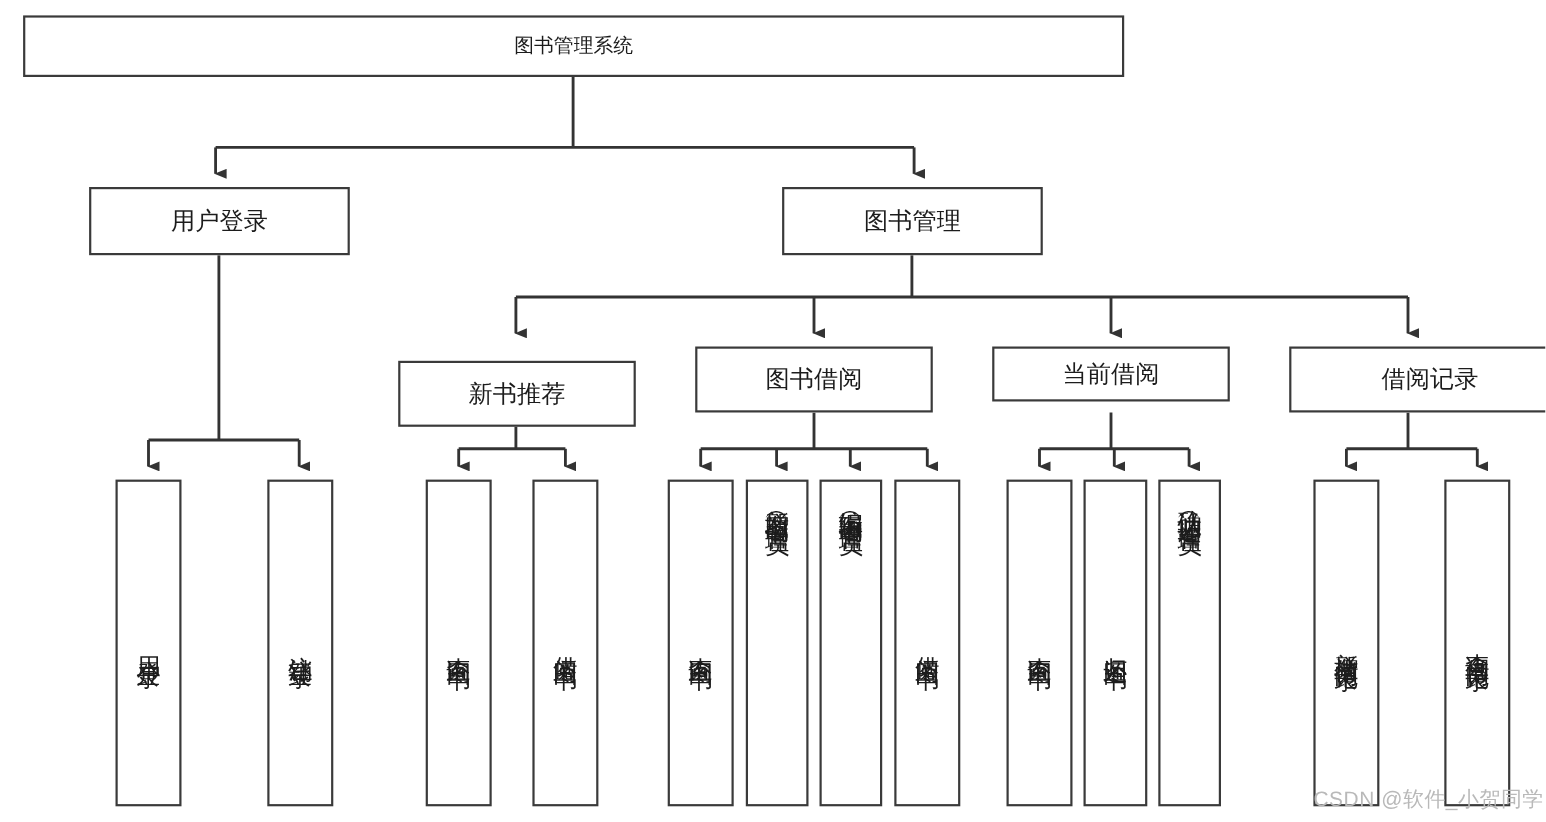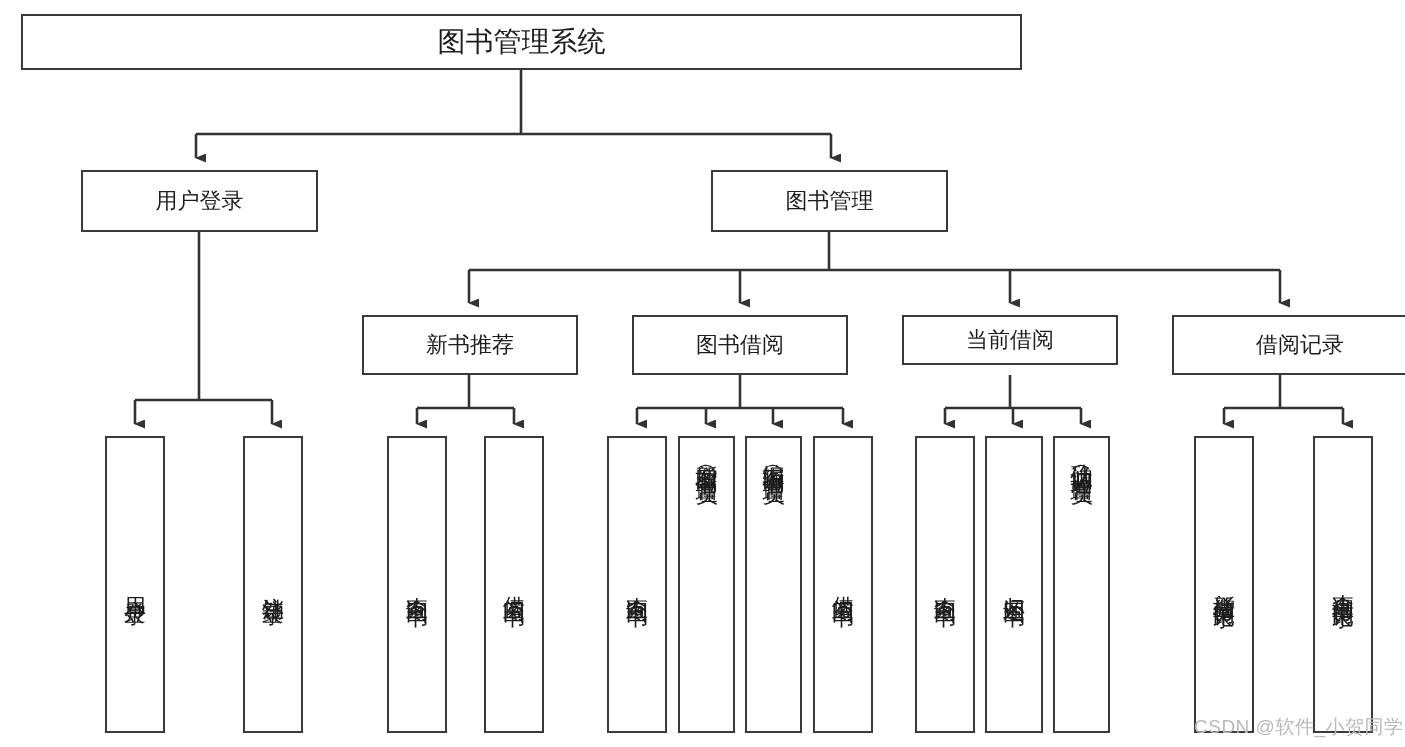--- a/index.html
+++ b/index.html
@@ -22,21 +22,21 @@
     box-sizing: border-box;
     border: 2.5px solid #3a3a3a;
     background: #ffffff;
     display: flex;
     align-items: center;
     justify-content: center;
     color: #1c1c1c;
     line-height: 1.18;
   }
   .node.root {
-    font-size: 28px;
+    font-size: 18px;
   }
   .node.lvl2 {
     font-size: 22px;
   }
   .node.lvl3 {
     font-size: 22px;
   }
   .node.leaf {
     font-size: 22px;
     writing-mode: vertical-rl;
@@ -132,21 +132,21 @@
   </div>
 
   <div class="node lvl2" style="left:81px; top:170px; width:237px; height:62px;">
     <span class="lbl">用户登录</span>
   </div>
 
   <div class="node lvl2" style="left:711px; top:170px; width:237px; height:62px;text-align:right;">
     <span class="lbl">图书管理</span>
   </div>
 
-  <div class="node lvl3" style="left:362px; top:315px; width:216px; height:60px;">
+  <div class="node lvl3" style="left:362px; top:328px; width:216px; height:60px;">
     <span class="lbl">新书推荐</span>
   </div>
 
   <div class="node lvl3" style="left:632px; top:315px; width:216px; height:60px;">
     <span class="lbl">图书借阅</span>
   </div>
 
   <div class="node lvl3" style="left:902px; top:315px; width:216px; height:50px;">
     <span class="lbl">当前借阅</span>
   </div>

